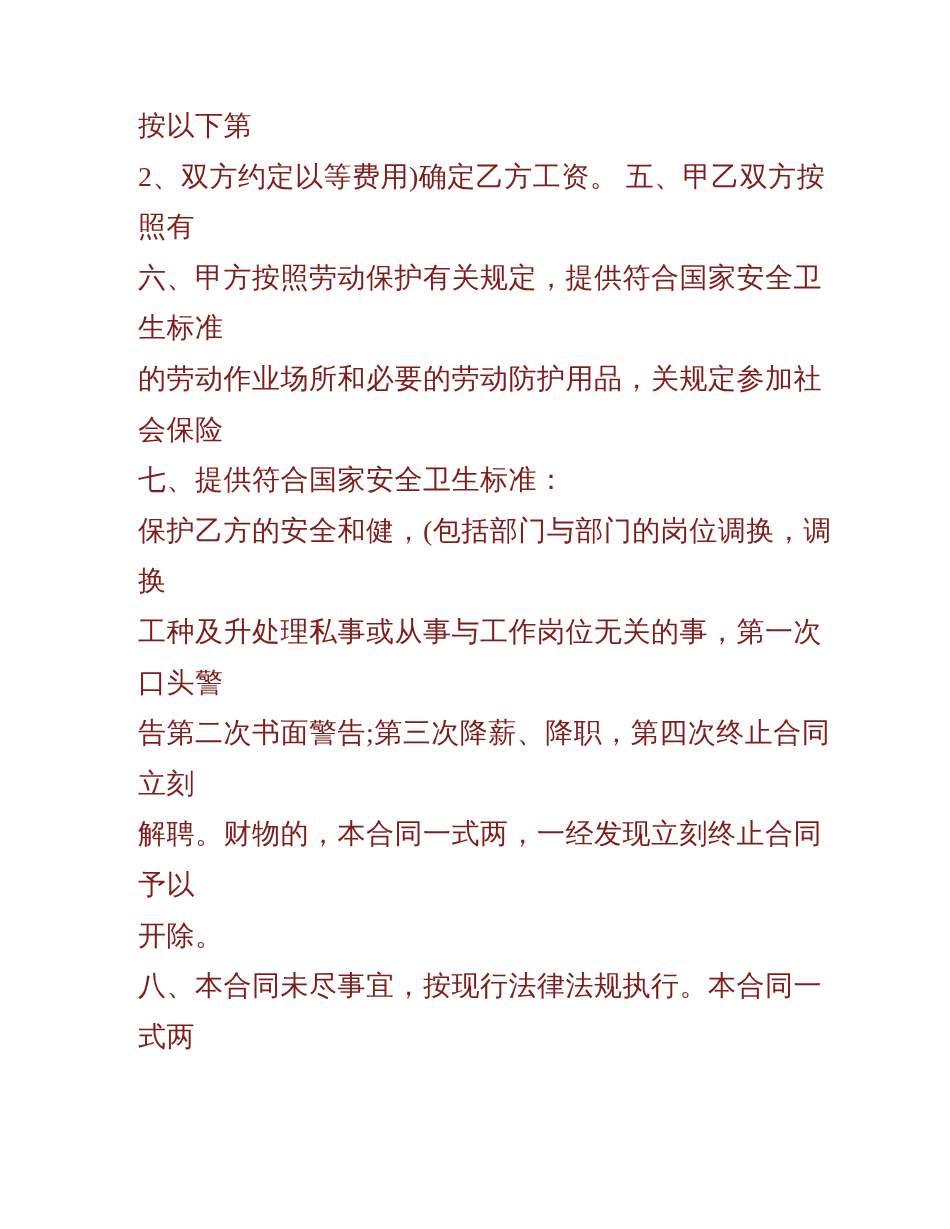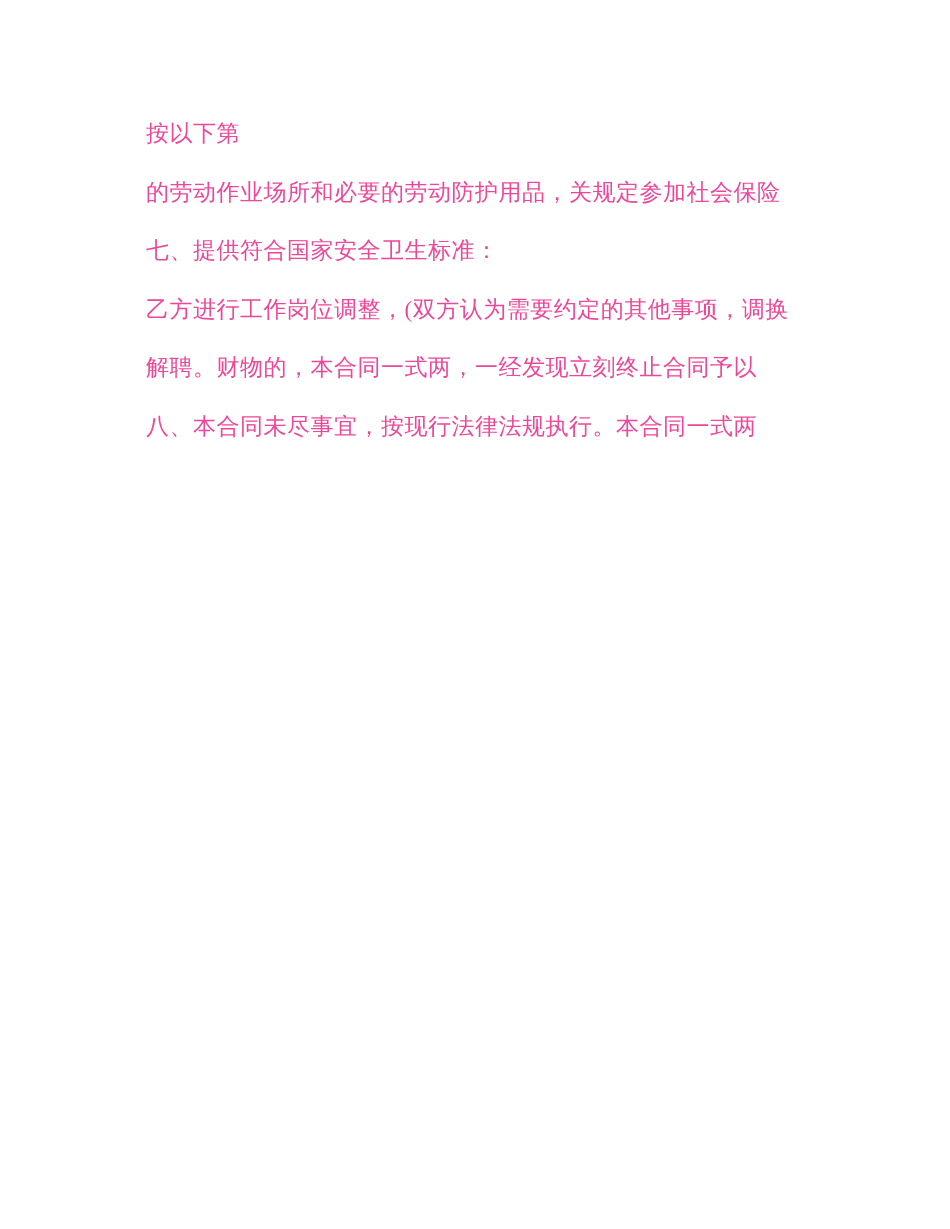--- a/index.html
+++ b/index.html
@@ -10,34 +10,39 @@
   .page {
     position: relative;
     width: 950px;
     height: 1229px;
     background: #ffffff;
     overflow: hidden;
     box-sizing: border-box;
     padding: 101px 112px 0 138px;
   }
   .doc-line {
-    margin: 8px;
+    margin: 0;
     font-family: "Liberation Serif", "DejaVu Serif", serif;
-    font-size: 23px;
+    font-size: 28px;
     line-height: 50.6px;
-    color: #ec4899;
+    color: #7f1d1d;
     letter-spacing: 0.5px;
     white-space: pre-wrap;
     text-align: left;
   }
 </style>
 </head>
 <body>
 
 <div class="page">
   <p class="doc-line">按以下第</p>
+  <p class="doc-line">2、双方约定以等费用)确定乙方工资。 五、甲乙双方按照有</p>
+  <p class="doc-line">六、甲方按照劳动保护有关规定，提供符合国家安全卫生标准</p>
   <p class="doc-line">的劳动作业场所和必要的劳动防护用品，关规定参加社会保险</p>
   <p class="doc-line">七、提供符合国家安全卫生标准：</p>
-  <p class="doc-line">乙方进行工作岗位调整，(双方认为需要约定的其他事项，调换</p>
+  <p class="doc-line">保护乙方的安全和健，(包括部门与部门的岗位调换，调换</p>
+  <p class="doc-line">工种及升处理私事或从事与工作岗位无关的事，第一次口头警</p>
+  <p class="doc-line">告第二次书面警告;第三次降薪、降职，第四次终止合同立刻</p>
   <p class="doc-line">解聘。财物的，本合同一式两，一经发现立刻终止合同予以</p>
+  <p class="doc-line">开除。</p>
   <p class="doc-line">八、本合同未尽事宜，按现行法律法规执行。本合同一式两</p>
 
 </div>
 
 </body></html>

